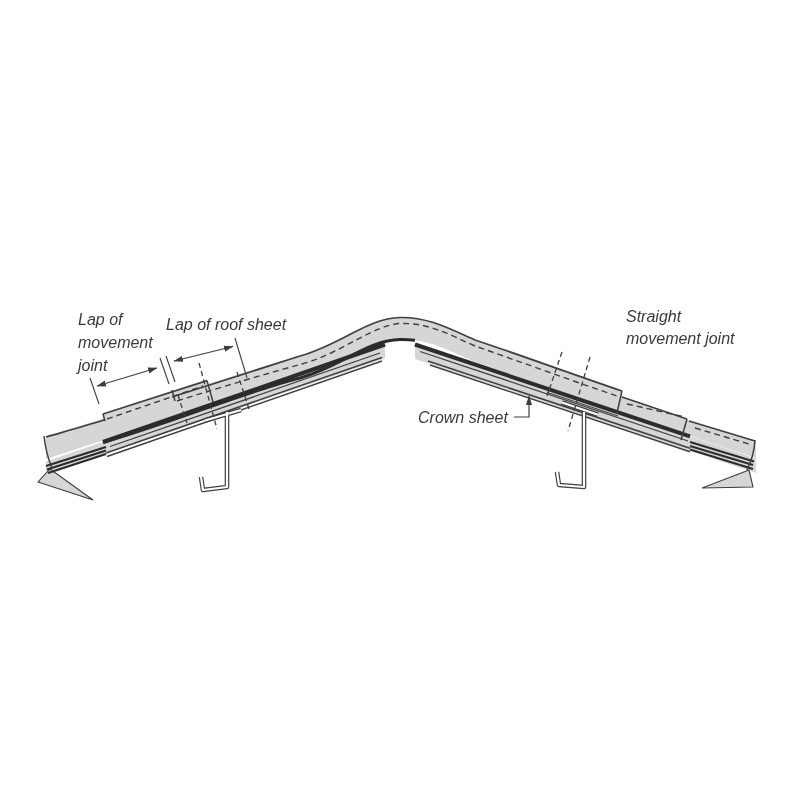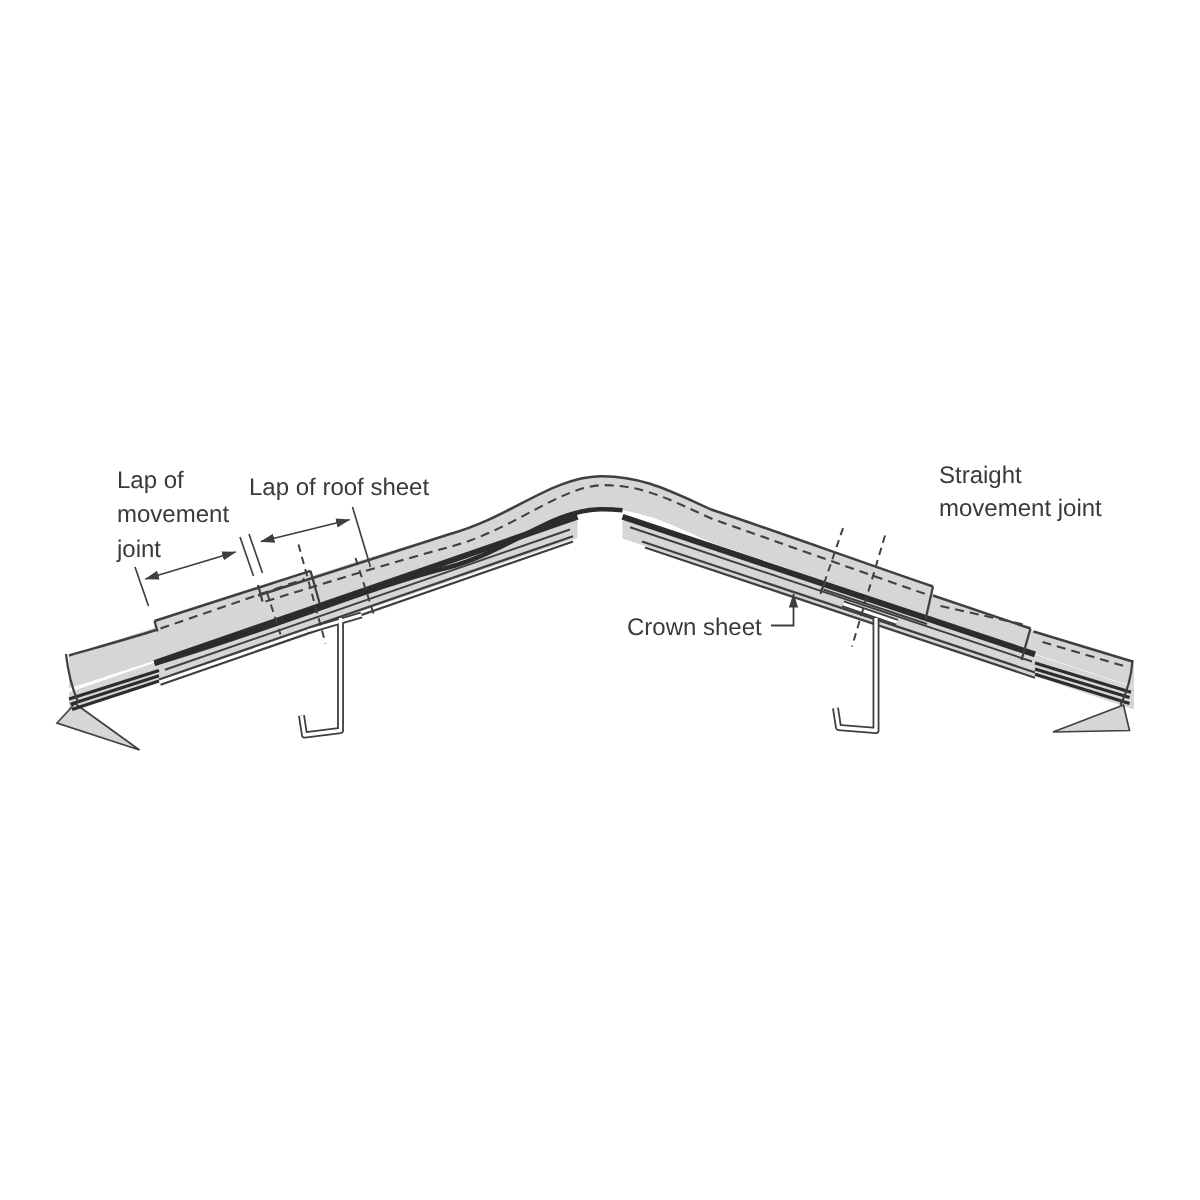--- a/index.html
+++ b/index.html
@@ -3,21 +3,21 @@
 <meta charset="utf-8">
 <style>
   :root{
     --sheet_fill:#d6d6d6;
     --outline:#3f3f3f;
     --seam:#2c2c2c;
     --text:#3a3a3a;
     --bg:#ffffff;
   }
   html,body{margin:0;padding:0;background:var(--bg);}
-  .stage{width:800px;height:583px;background:var(--bg);position:relative;overflow:hidden;}
+  .stage{width:800px;height:583px;background:var(--bg);position:relative;overflow:hidden;font-style:italic;}
   svg{display:block;}
   .sheet{fill:var(--sheet_fill);stroke:none;}
   .edge{fill:none;stroke:var(--outline);stroke-width:1.7;}
   .edge-thin{fill:none;stroke:var(--outline);stroke-width:1.3;}
   .cut{fill:none;stroke:var(--outline);stroke-width:1.5;}
   .seam{fill:none;stroke:var(--seam);stroke-width:4;}
   .seam-thin{fill:none;stroke:var(--outline);stroke-width:1.3;}
   .crown-bottom{fill:none;stroke:var(--seam);stroke-width:3;}
   .bot{fill:none;stroke:var(--outline);stroke-width:1.5;}
   .bot-thick{fill:none;stroke:var(--seam);stroke-width:2.2;}

